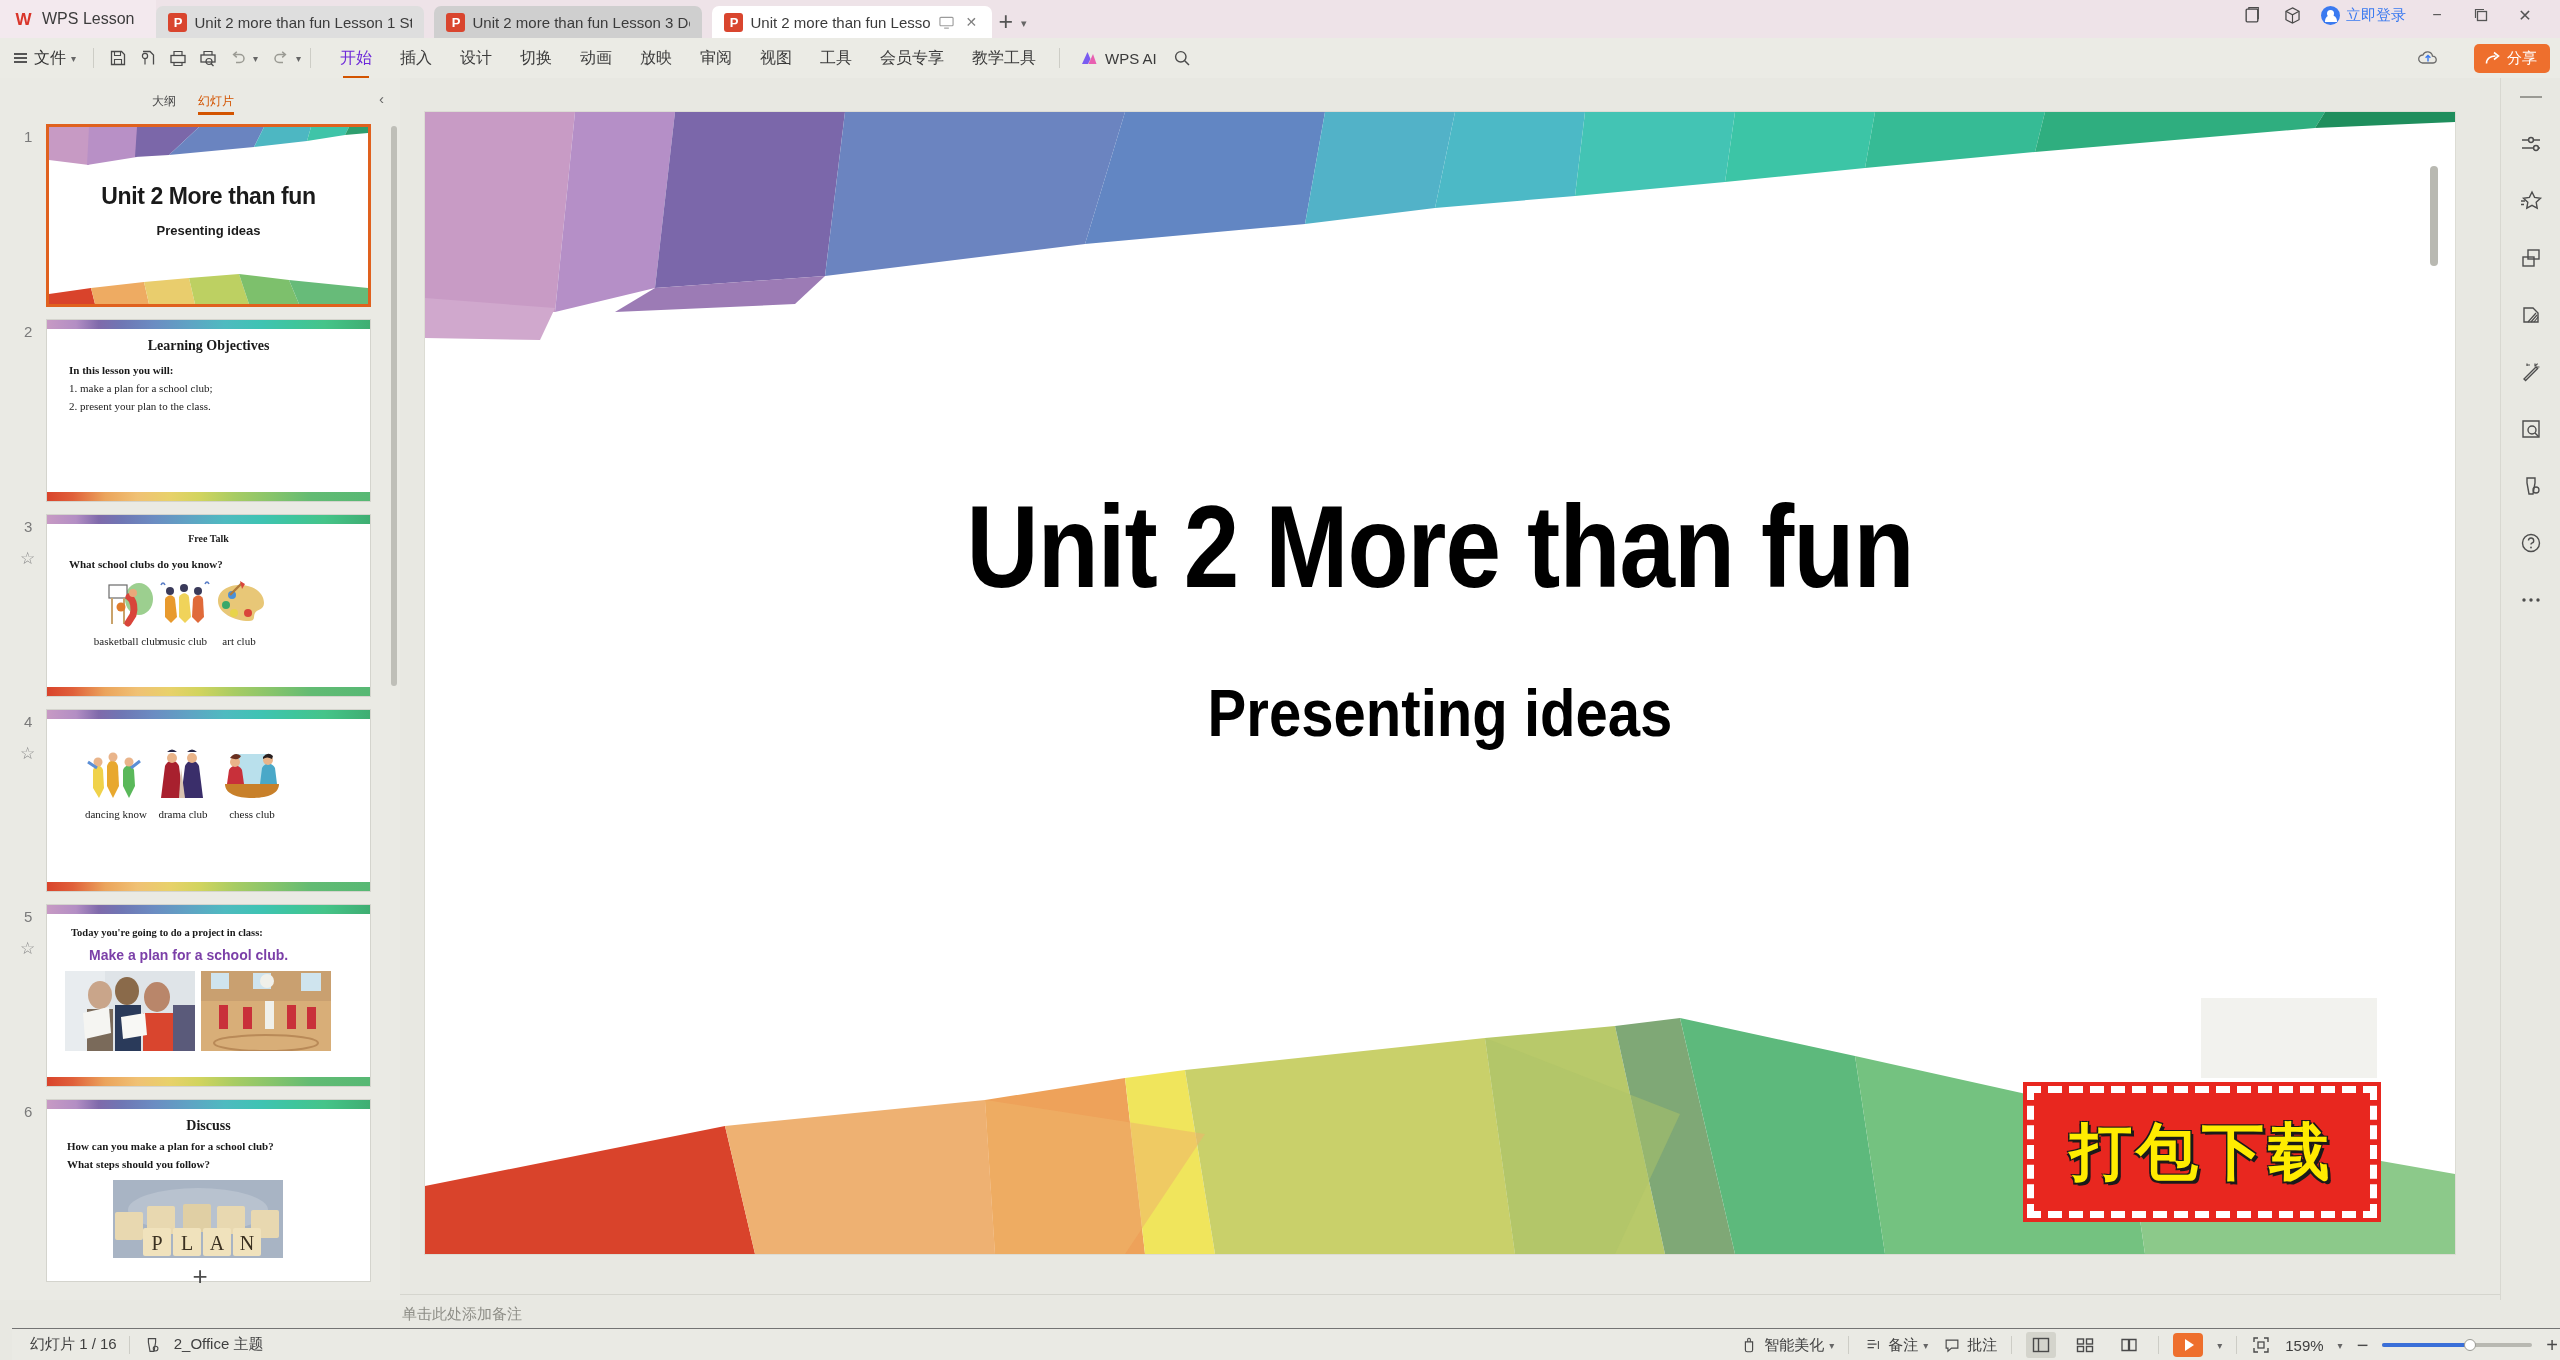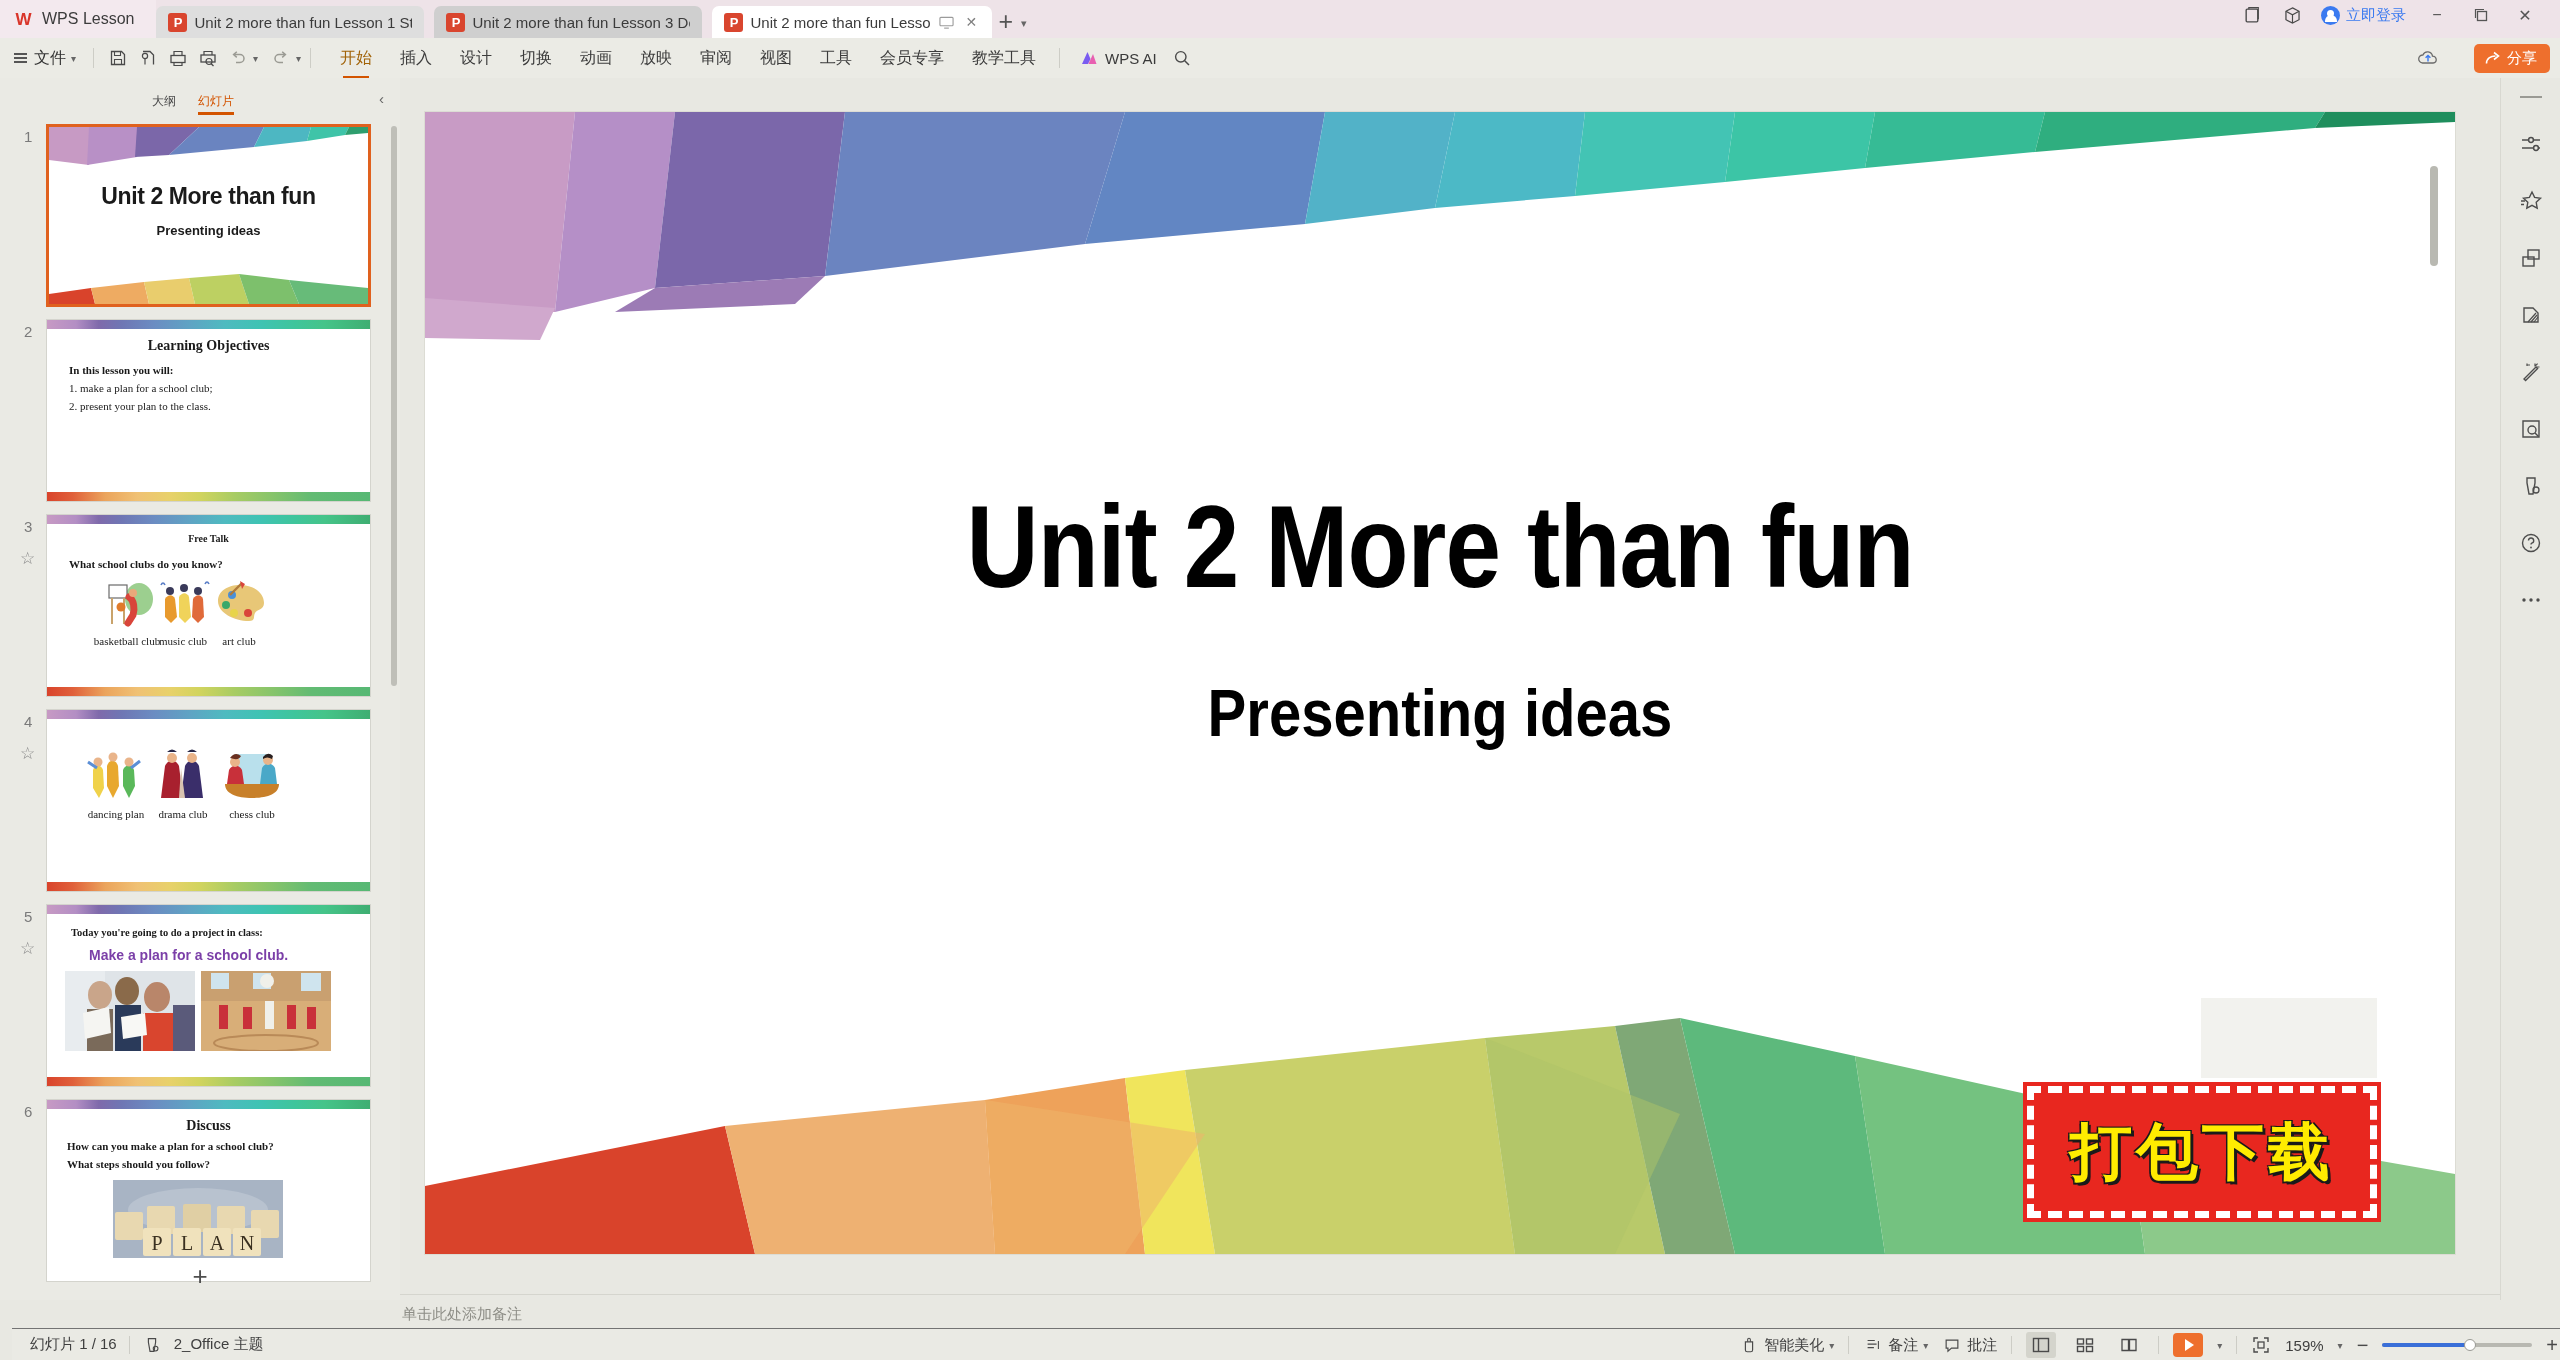--- a/index.html
+++ b/index.html
@@ -85,21 +85,21 @@
   .file-btn { display: flex; align-items: center; gap: 5px;
      padding: 0 8px 0 14px; font-size: 16px; color: #333; }
   .hamb { display:inline-flex; flex-direction:column; gap:2.5px; margin-right:2px;}
   .hamb i { display:block;width:13px;height:1.6px;background:#555;}
   .caret { font-size: 10px; color: #666; }
   .vsep { width: 1px; height: 20px; background: #cdcdc6; margin: 0 9px; }
   .qa-ico { width: 30px; height: 26px; display:flex;align-items:center;justify-content:center;
             color:#4a4a4a; }
   .menu-items { display: flex; align-items: center; margin-left: 6px; }
   .mi { font-size: 16px; color: #3c3c3c; padding: 4px 14px; position: relative; white-space: nowrap;}
-  .mi.active { color: #a16207; }
+  .mi.active { color: #6d28d9; }
   .mi.active::after {
     content: ""; position: absolute; left: 50%; transform: translateX(-50%);
     bottom: -6px; width: 26px; height: 2.5px; background: #d35400;
   }
   .wpsai { display:flex;align-items:center;gap:6px; padding: 0 10px; }
   .wpsai-text { font-size: 15px; color: #3a3a3a; }
   .ai-logo { width: 20px; height: 18px; }
   .share-btn {
     position: absolute; right: 10px; top: 6px;
     display: flex; align-items: center; gap: 5px;
@@ -579,21 +579,21 @@
                 <rect x="14" y="8" width="36" height="30" rx="3" fill="#b9e0ec"></rect>
                 <path d="M6 38h54c0 10-12 14-27 14S6 48 6 38z" fill="#c8802a"></path>
                 <path d="M10 24c3-6 10-6 13 0l2 14H8z" fill="#c8303a"></path>
                 <circle cx="16" cy="16" r="5" fill="#e9b48a"></circle>
                 <path d="M11 12q5-7 11-2-2 5-11 2z" fill="#6a3020"></path>
                 <path d="M43 22c3-6 10-6 13 0l2 16H41z" fill="#4aa8c8"></path>
                 <circle cx="49" cy="14" r="5" fill="#e9b48a"></circle>
                 <path d="M44 11q5-6 10-1l-1 3q-5-3-9 0z" fill="#2a2020"></path>
               </svg>
           </div>
-          <div class="mini-cap" style="left:32px;top:98px;width:74px">dancing plan</div>
+          <div class="mini-cap" style="left:32px;top:98px;width:74px">dancing know</div>
           <div class="mini-cap" style="left:101px;top:98px;width:70px">drama club</div>
           <div class="mini-cap" style="left:170px;top:98px;width:70px">chess club</div>
           <div class="mini-bot grad-bot"></div>
         </div>
       </div>
 
       <div class="thumb-row">
         <span class="thumb-num">5</span>
         <span class="thumb-star">☆</span>
         <div class="thumb-card">

